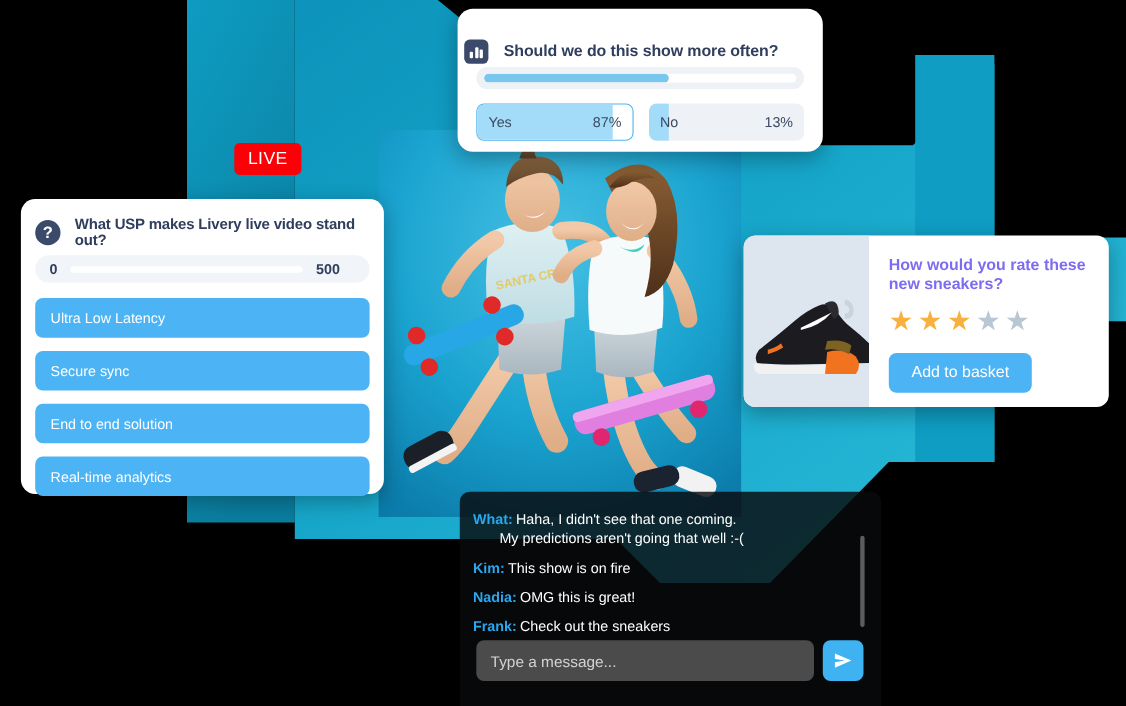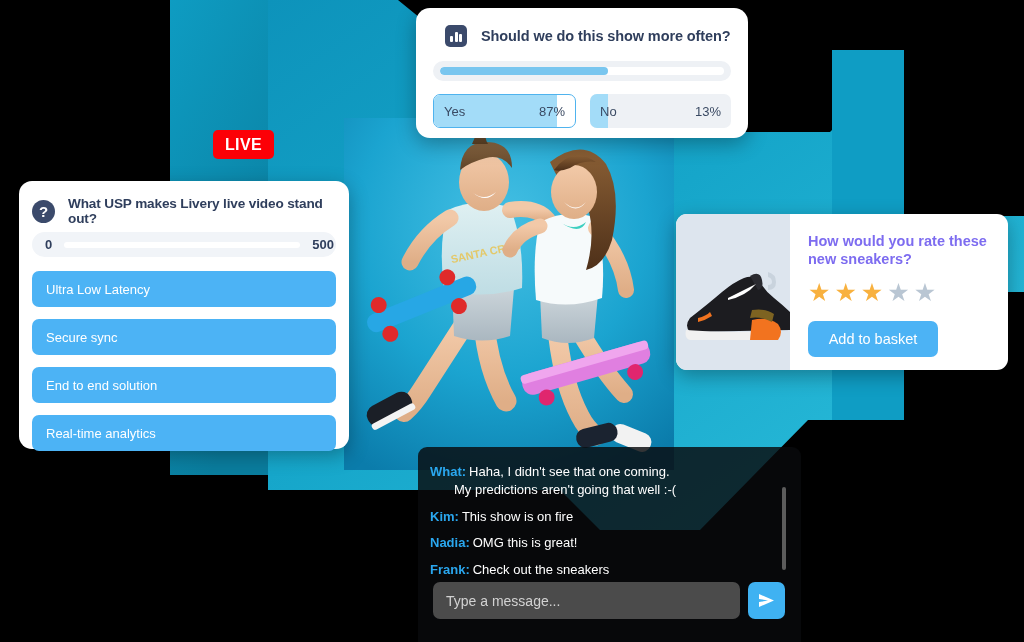--- a/index.html
+++ b/index.html
@@ -44,21 +44,22 @@
 
   
   #poll-card {
     left: 416px; top: 8px;
     width: 332px; height: 130px;
     border-radius: 14px;
   }
   #poll-card .card-head {
     display: flex;
     align-items: center;
-    padding: 17px 0 0 29px;
+    padding: 17px 0 0 6px;
+    margin-top: 11px;
   }
   .icon-square {
     width: 22px; height: 22px;
     border-radius: 5px;
     background: #3b4a6b;
     display: flex;
     align-items: flex-end;
     justify-content: center;
     gap: 1.5px;
     padding-bottom: 5px;
@@ -137,21 +138,21 @@
     position: absolute;
     left: 213px; top: 130px;
     width: 61px; height: 29px;
     background: #fc0007;
     border-radius: 5px;
     display: flex;
     align-items: center;
     justify-content: center;
     color: #ffffff;
     font-size: 16px;
-    font-weight: bold;
+    font-weight: normal;
     letter-spacing: 0.4px;
   }
 
   
   #usp-card {
     left: 19px; top: 181px;
     width: 330px; height: 268px;
     border-radius: 13px;
   }
   #usp-card .card-head {
@@ -188,21 +189,21 @@
     display: flex;
     align-items: center;
   }
   #usp-card .slider-min, #usp-card .slider-max {
     font-size: 13px;
     font-weight: bold;
     color: #2f3e5c;
     flex: none;
   }
   #usp-card .slider-min { margin-left: 13px; }
-  #usp-card .slider-max { margin-right: 2px; }
+  #usp-card .slider-max { margin-right: 27px; }
   #usp-card .slider-track {
     flex: 1 1 auto;
     margin: 0 12px;
     height: 6px;
     background: #ffffff;
     border-radius: 3px;
     overflow: hidden;
   }
   #usp-card .slider-fill {
     height: 100%;

